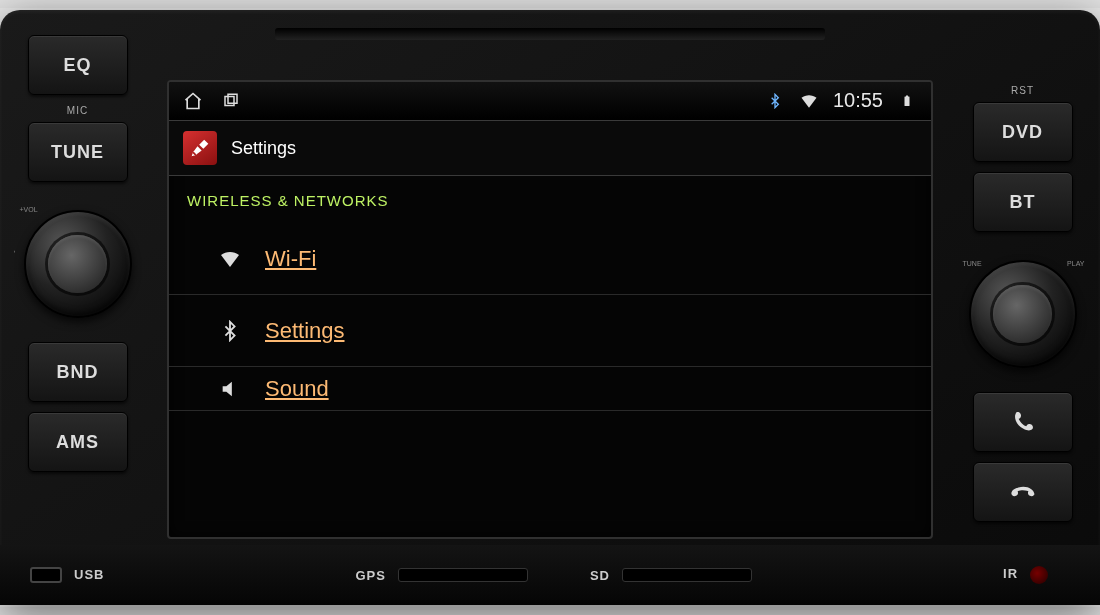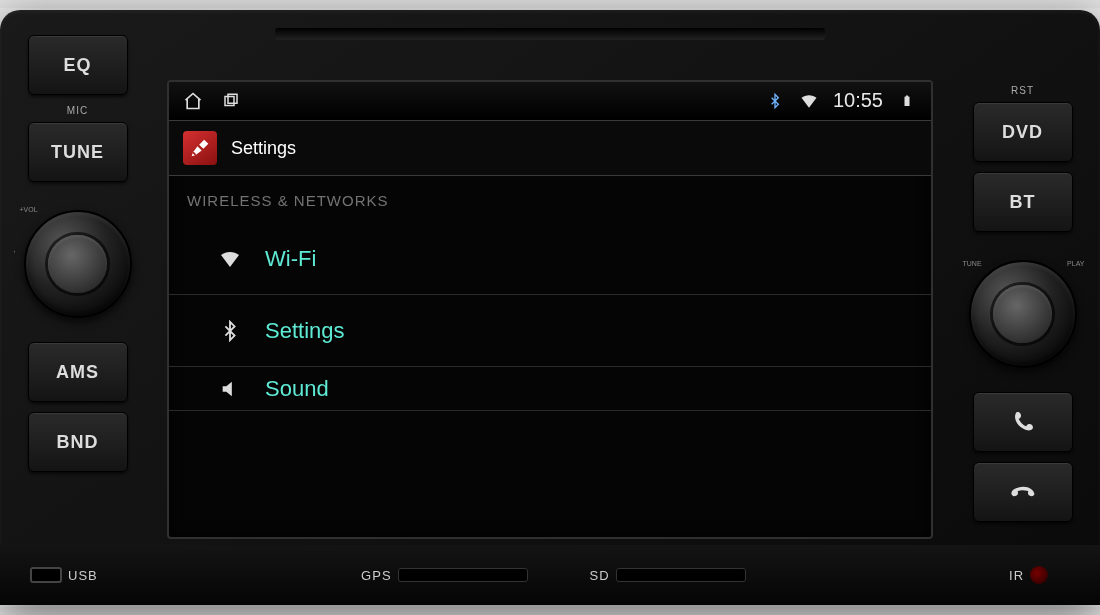--- a/index.html
+++ b/index.html
@@ -109,21 +109,21 @@
       display: flex;
       align-items: center;
       padding: 0 30px;
       border-top: none;
     }
     .bottom-strip .b-label {
       color: #ccc;
       font-size: 13px;
       letter-spacing: 1px;
       margin-right: 22px;
-      display:flex; align-items:center; gap:6px;
+      display:flex; gap:12px;font-weight:bold;
     }
     .usb-port {
       width: 32px; height: 16px;
       border: 2px solid #444; border-radius: 3px;
       background: #000;
     }
     .sd-slot {
       width: 130px; height: 14px;
       background: #000;
       border: 1px solid #333;
@@ -187,40 +187,41 @@
     .settings-icon {
       width: 34px; height: 34px;
       background: linear-gradient(145deg, #d63030, #8a1010);
       border-radius: 4px;
       display:flex; align-items:center; justify-content:center;
     }
     .settings-title { color:#fff; font-size: 18px; text-align: right; }
 
     
     .section-hdr {
-      color: #737373;
+      color: #bef264;
       font-size: 15px;
       letter-spacing: 1px;
       padding: 16px 18px 14px 18px;
     }
 
     
     .list {
       display:flex; flex-direction:column;
     }
     .item {
       display:flex;
       align-items:center;
       gap: 22px;
       height: 72px;
       padding: 0 26px 0 48px;
-      color: #5eead4;
+      color: #fdba74;
       font-size: 22px;
       border-bottom: 1px solid #2a2a2a;
       cursor: pointer;
+      text-decoration: underline;
     }
     .item .it-icon { width:26px; height:26px; color:#ddd; display:flex; align-items:center; justify-content:center; flex-shrink:0; }
 
     .item.half { height: 44px; }
     .grow { flex:1; }
 
     
     .phone-btn svg { fill:#ddd; }
 
     
@@ -243,22 +244,22 @@
 
   <div class="left-col">
     <div class="hw-btn">EQ</div>
     <div class="micro-label">MIC</div>
     <div class="hw-btn">TUNE</div>
     <div class="knob-wrap">
       <span class="vol-label vol-plus">+VOL</span>
       <span class="vol-label vol-minus">-</span>
       <div class="knob"></div>
     </div>
+    <div class="hw-btn">BND</div>
     <div class="hw-btn">AMS</div>
-    <div class="hw-btn">BND</div>
   </div>
 
   <div class="screen-frame">
     <div class="screen">
 
       <div class="status-bar">
         <div class="left-icons">
           <span class="glyph">
             <svg viewBox="0 0 24 24" width="20" height="20" fill="none" stroke="#ddd" stroke-width="2">
                 <path d="M3 11 L12 3 L21 11 M5 10 V21 H19 V10"></path>

